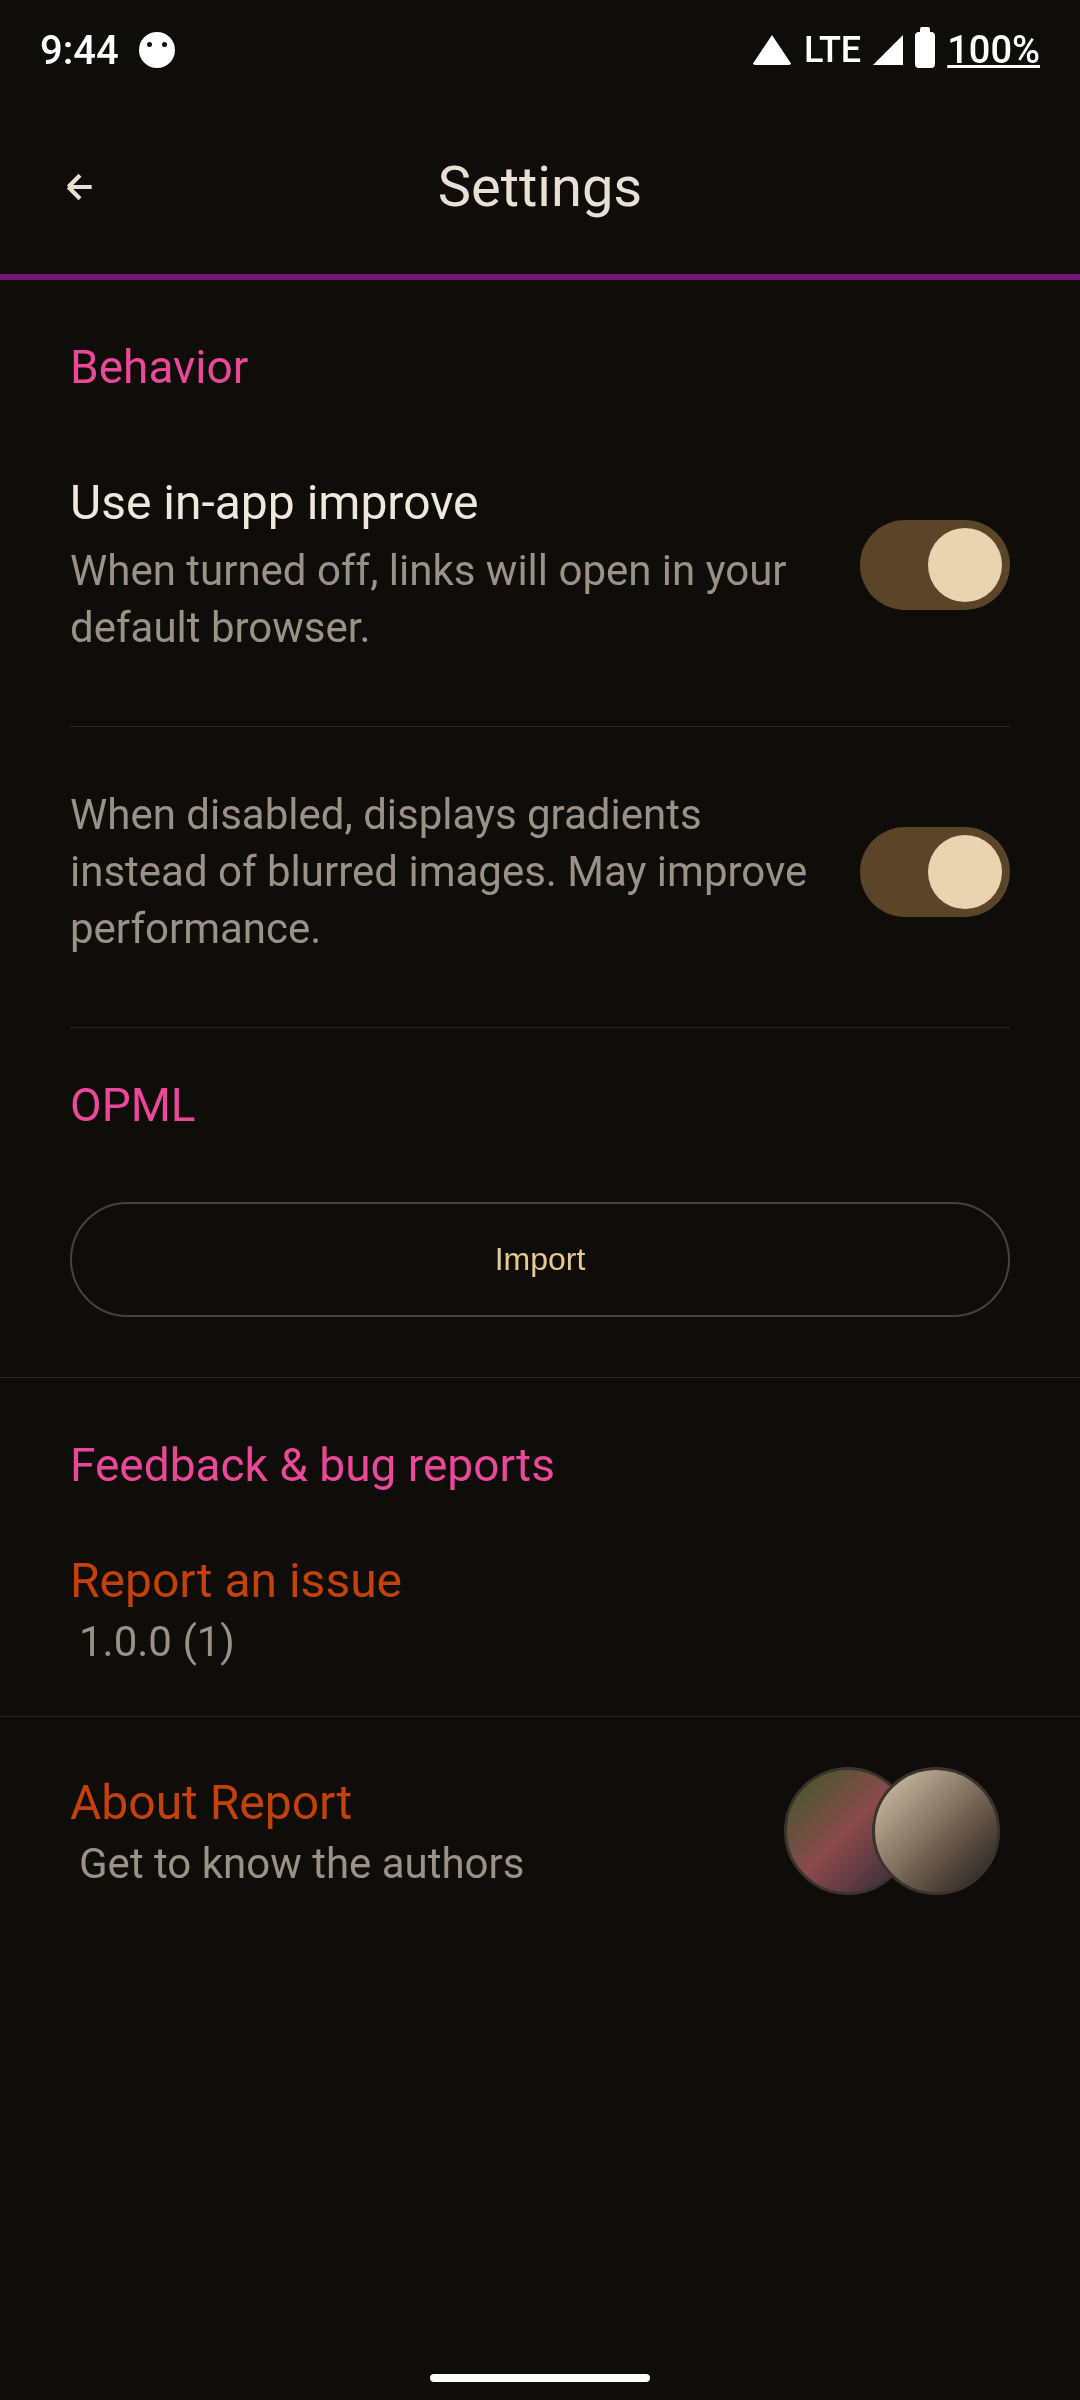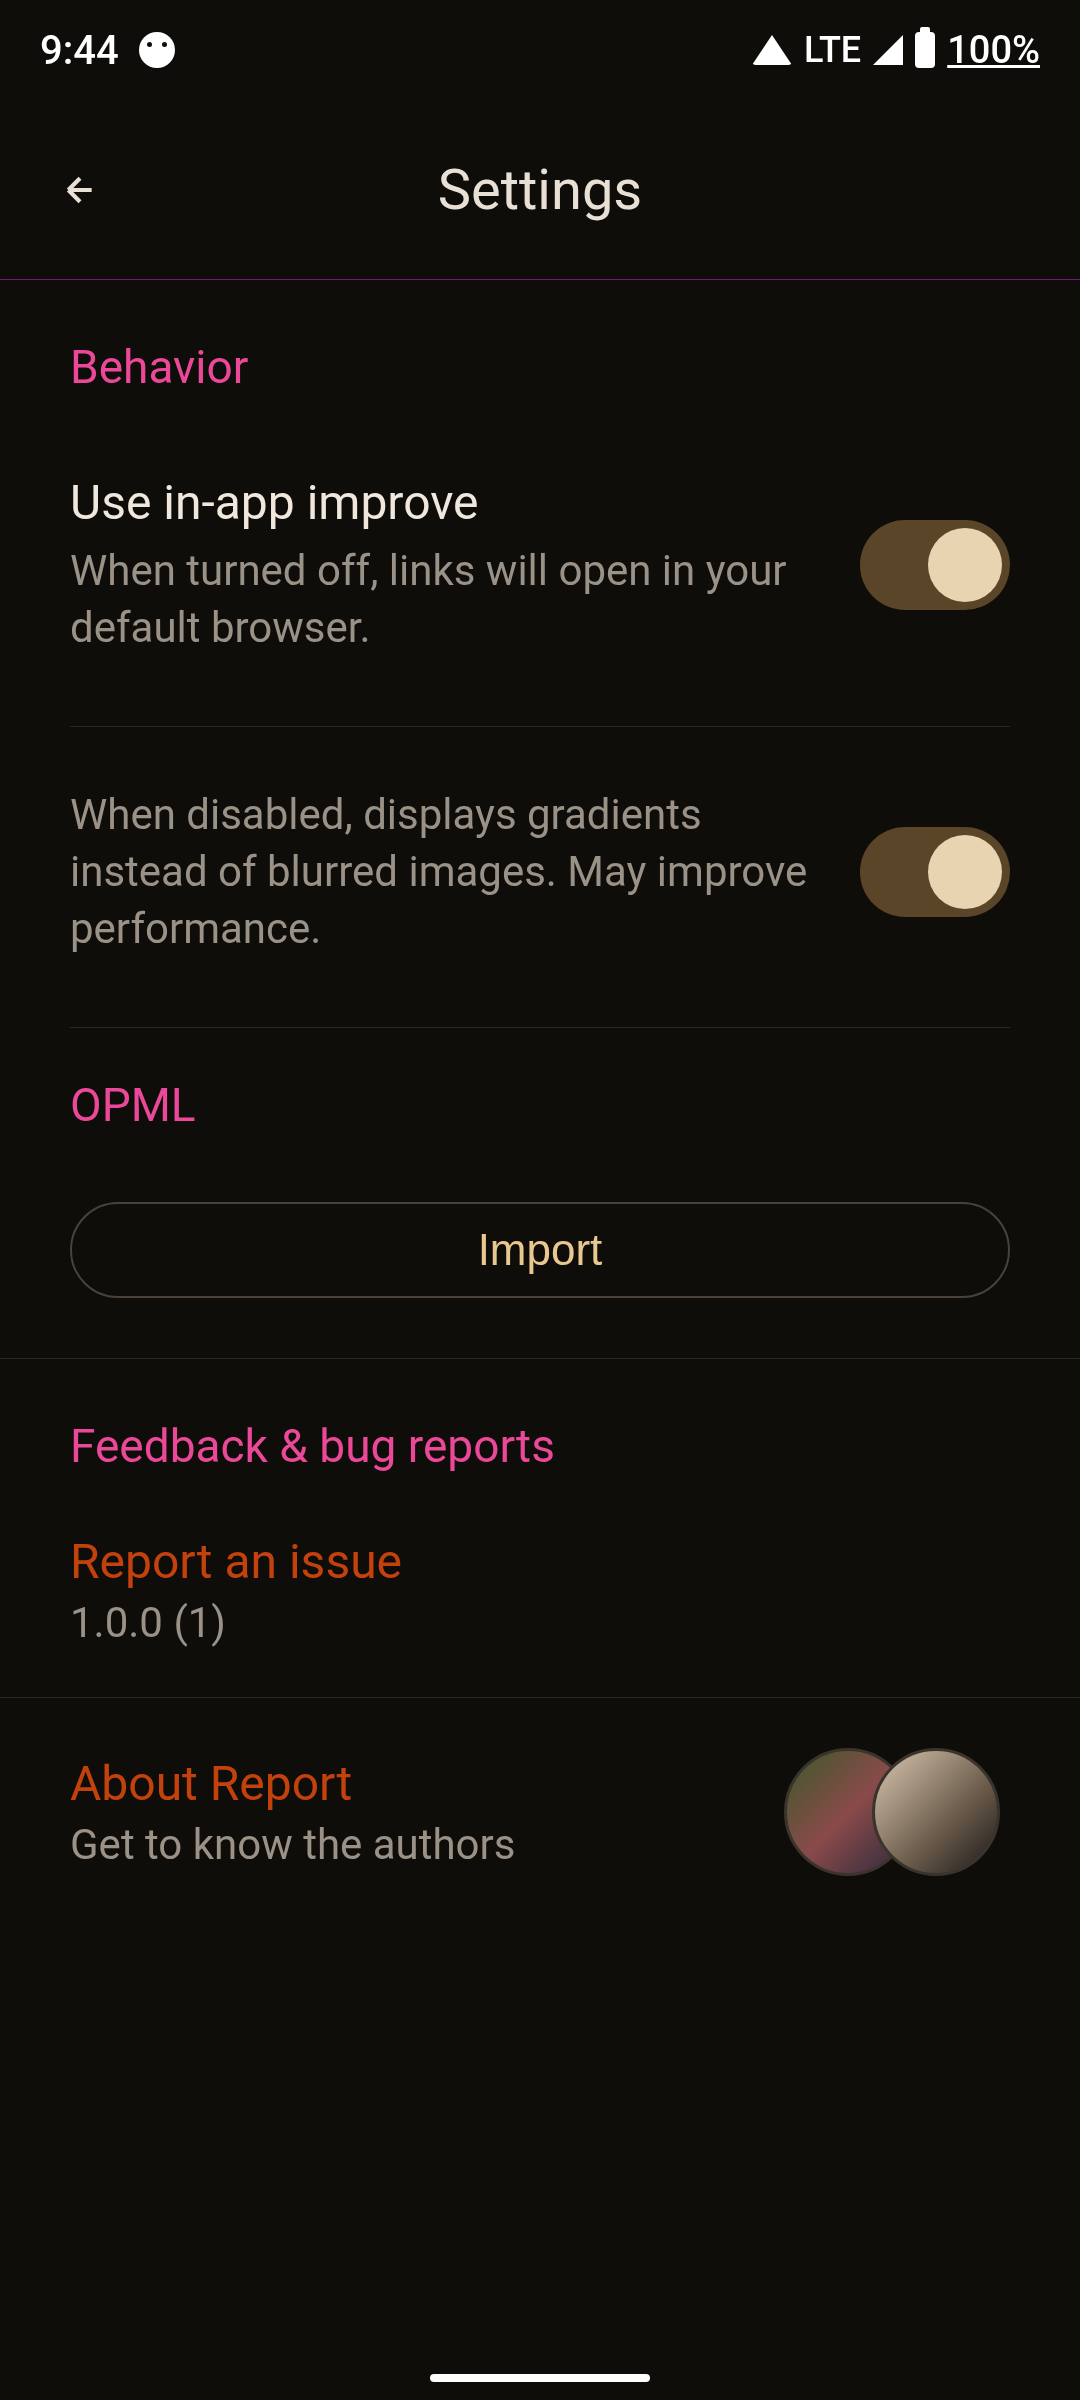--- a/index.html
+++ b/index.html
@@ -105,21 +105,21 @@
     .battery-label {
       font-size: 38px;
       font-weight: 500;
       text-decoration: underline;
     }
     .header {
       height: 180px;
       display: flex;
       align-items: center;
       padding: 0 50px;
-      border-bottom: 1px solid #701a75;
+      border-bottom: 6px solid #701a75;
       position: relative;
     }
     .back-button {
       width: 60px;
       height: 60px;
       display: flex;
       align-items: center;
       justify-content: center;
       cursor: pointer;
     }
@@ -190,26 +190,26 @@
       background: #2a2622;
       margin: 20px 0;
     }
     .button-row {
       display: flex;
       gap: 40px;
       padding: 30px 0 60px;
     }
     .outline-button {
       flex: 1;
-      height: 96px;
+      height: 115px;
       border: 2px solid #4a4238;
       border-radius: 60px;
       background: transparent;
       color: #e8c890;
-      font-size: 44px;
+      font-size: 32px;
       font-weight: 400;
       cursor: pointer;
       display: flex;
       align-items: center;
       justify-content: center;
     }
     .full-divider {
       height: 1px;
       background: #2a2622;
       margin-left: -70px;
@@ -228,20 +228,21 @@
     .list-item-title {
       font-size: 48px;
       font-weight: 400;
       color: #c2410c;
       margin-bottom: 8px;
     }
     .list-item-sub {
       font-size: 42px;
       font-weight: 400;
       color: #9a9187;
+      margin-left: 9px;
     }
     .avatars {
       display: flex;
       margin-right: 10px;
     }
     .avatar {
       width: 128px;
       height: 128px;
       border-radius: 50%;
       border: 3px solid #3a342c;

